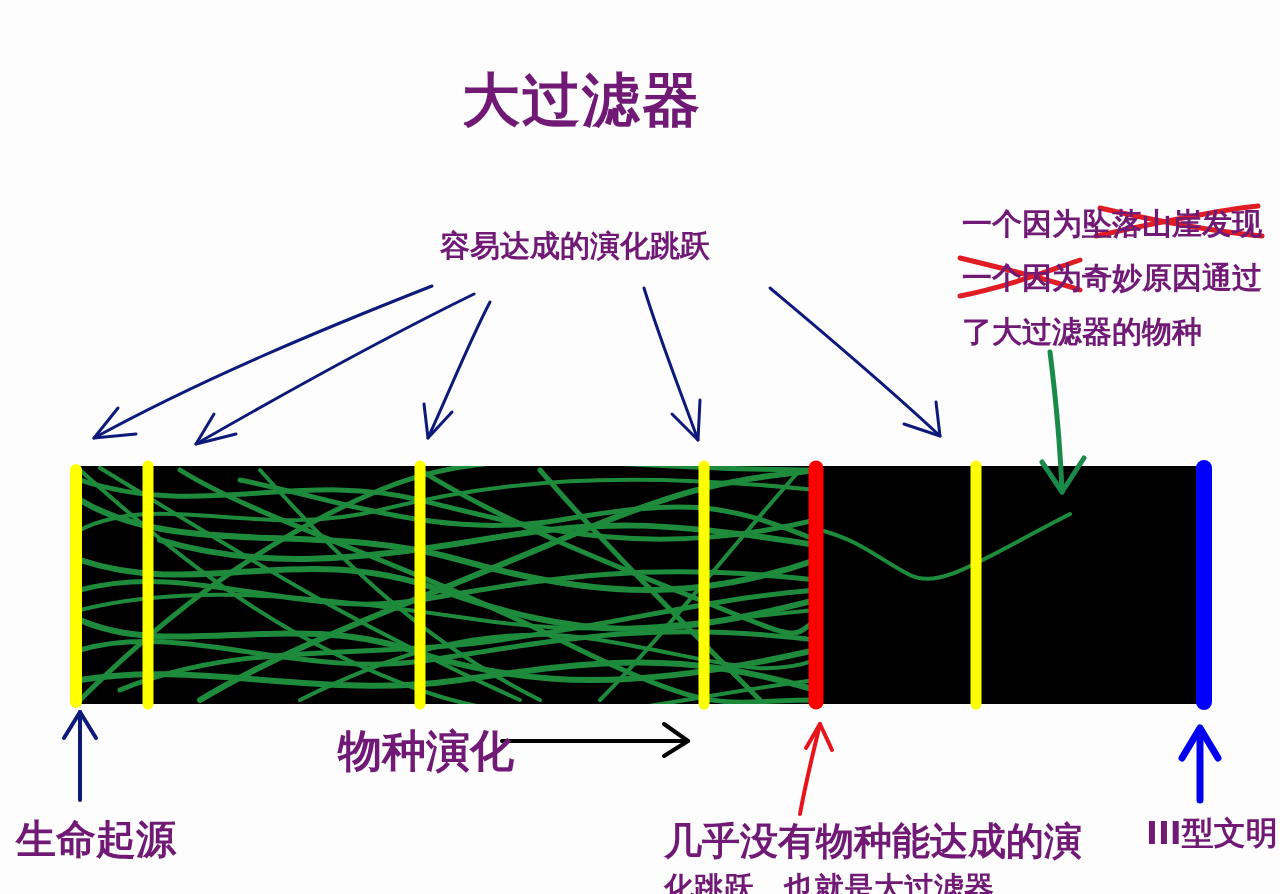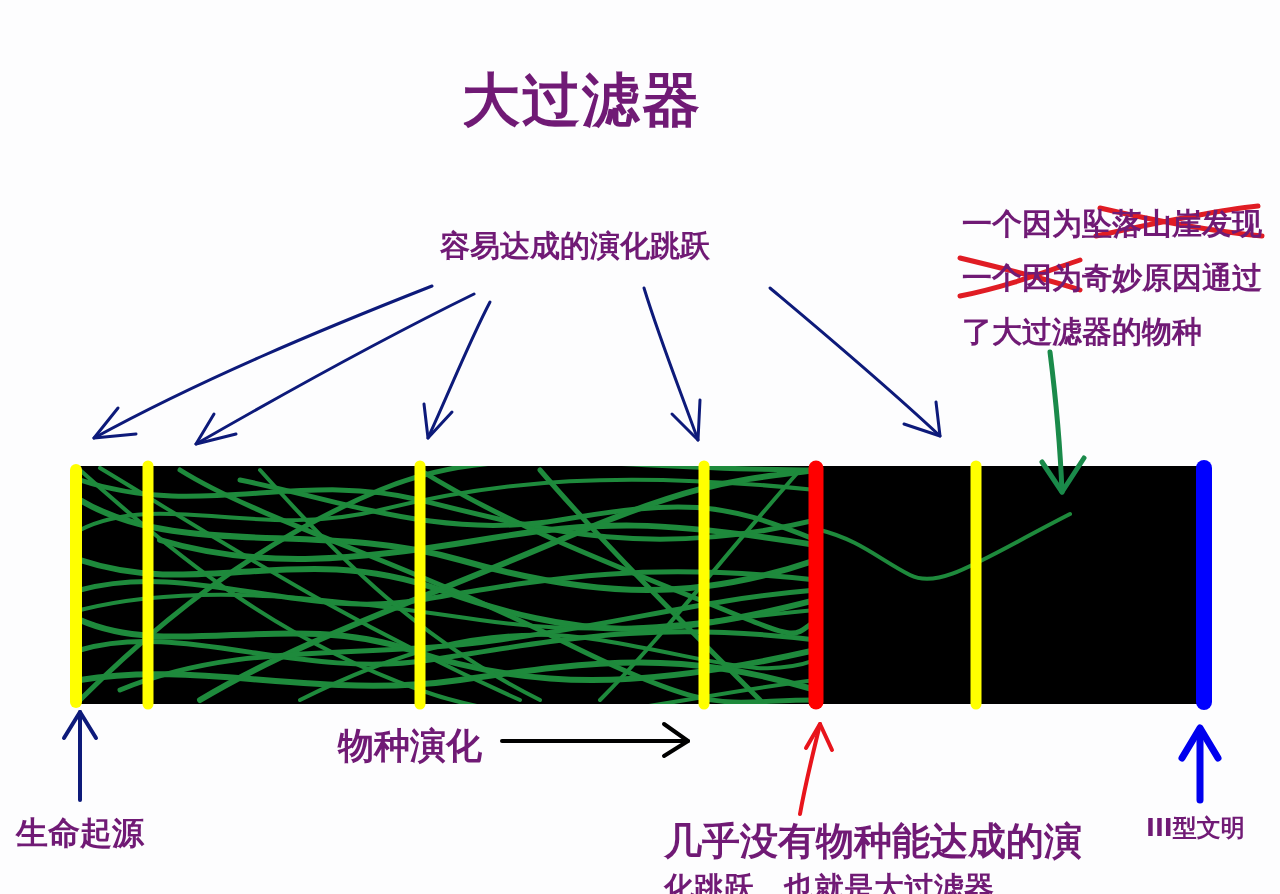--- a/index.html
+++ b/index.html
@@ -5,25 +5,25 @@
   html, body { margin: 0; padding: 0; }
   body {
     width: 1280px; height: 894px; background: #fdfdfe; position: relative; overflow: hidden;
     font-family: "DejaVu Sans", "Liberation Sans", sans-serif; color: #111;
   }
   .txt { position: absolute; font-weight: bold; white-space: nowrap; color: #701a75; }
   #title { left: 462px; top: 62px; font-size: 58px; letter-spacing: 2px; }
   #easy { left: 440px; top: 226px; font-size: 30px; text-align: center; }
   #note1, #note2, #note3 { left: 962px; font-size: 30px; }
   #note1 { top: 204px; } #note2 { top: 258px; } #note3 { top: 312px; }
-  #evo { left: 338px; top: 722px; font-size: 36px; }
-  #origin { left: 16px; top: 812px; font-size: 32px; }
+  #evo { left: 338px; top: 722px; font-size: 44px; }
+  #origin { left: 16px; top: 812px; font-size: 40px; }
   #filt1 { left: 664px; top: 816px; font-size: 38px; }
   #filt2 { left: 664px; top: 868px; font-size: 30px; }
-  #civ { left: 1146px; top: 812px; font-size: 24px; }
+  #civ { left: 1146px; top: 812px; font-size: 32px; }
   svg#diagram { position: absolute; left: 0; top: 0; }
 </style>
 </head>
 <body>
 
 <svg id="diagram" width="1280" height="894" viewBox="0 0 1280 894">
   <defs>
     <clipPath id="leftClip">
         <rect x="76" y="466" width="740" height="238"></rect>
       </clipPath>

